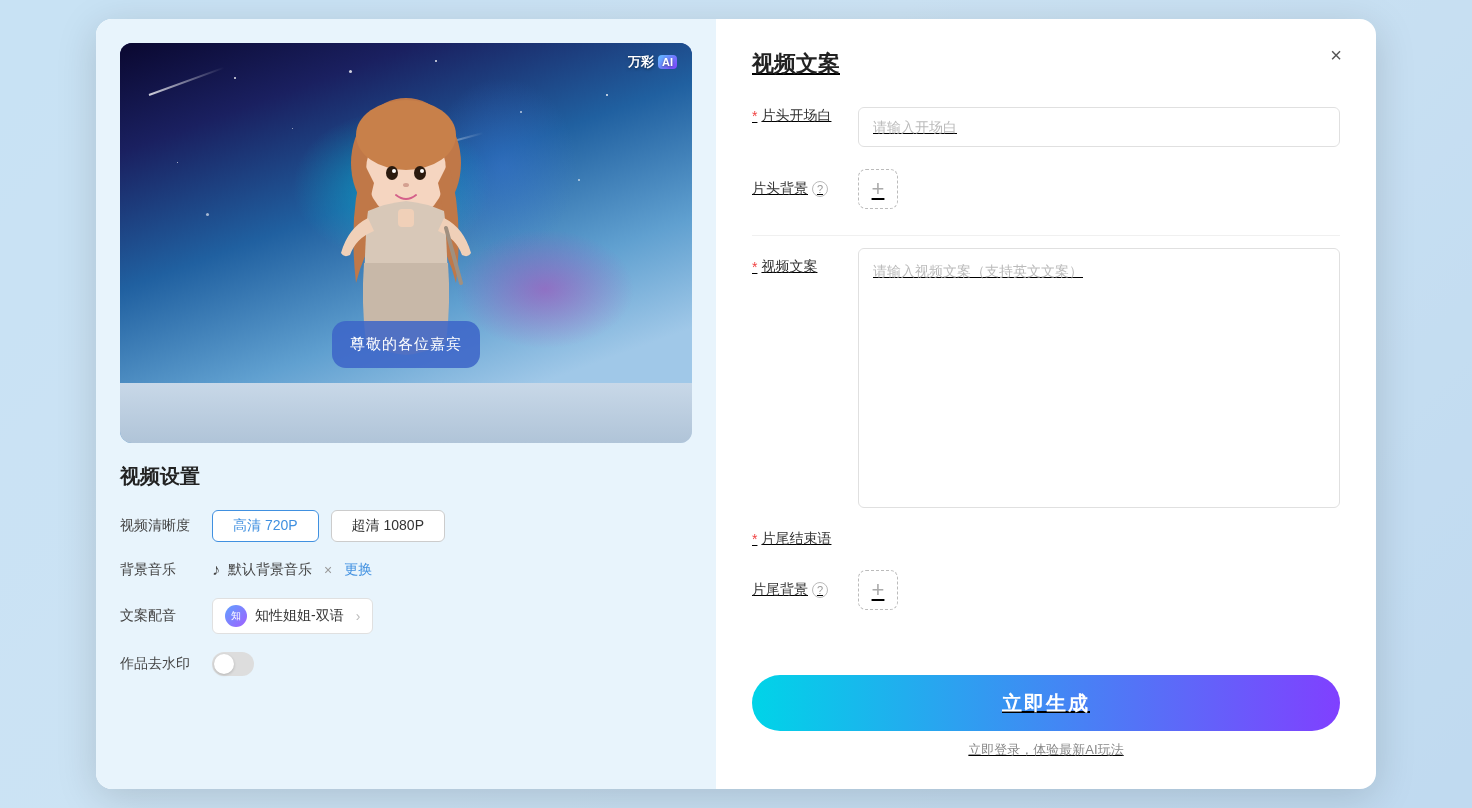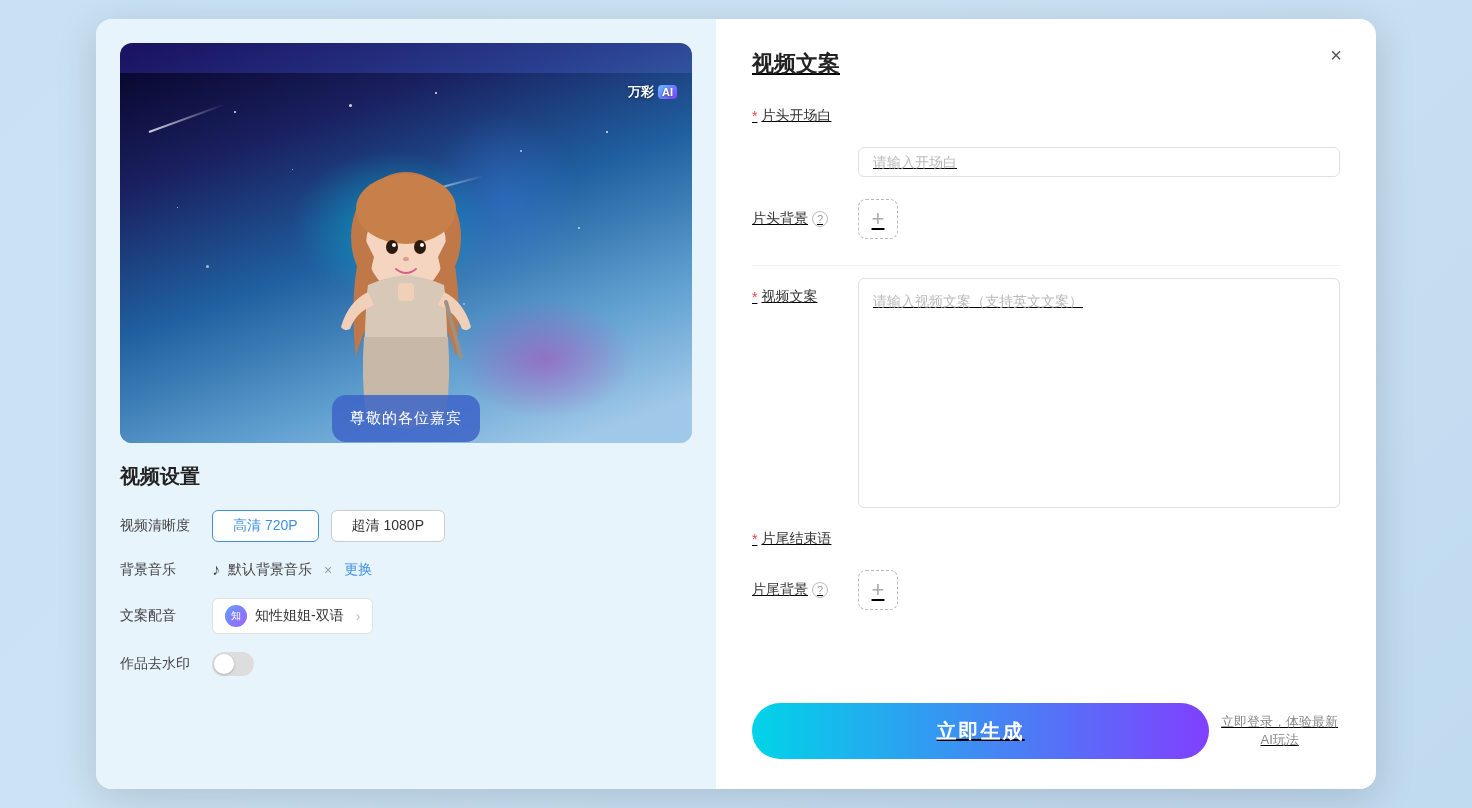--- a/index.html
+++ b/index.html
@@ -50,25 +50,24 @@
       height: 400px;
       border-radius: 12px;
       overflow: hidden;
       position: relative;
       background: linear-gradient(160deg, #1a1060 0%, #2a4090 30%, #4080c0 60%, #80c0e0 80%, #c0d8f0 100%);
       flex-shrink: 0;
     }
 
     .video-preview-inner {
       width: 100%;
-      height: 384px;
+      height: 340px;
       background: linear-gradient(160deg, #0a0830 0%, #1a2060 20%, #2060a0 45%, #60a0d0 70%, #a0c8e8 90%);
       position: relative;
       overflow: hidden;
-      margin-top: 30px;
     }
 
     
     .stars {
       position: absolute;
       top: 0; left: 0; right: 0; bottom: 0;
     }
     .star {
       position: absolute;
       background: white;
@@ -320,29 +319,28 @@
       display: inline-flex;
       align-items: center;
       justify-content: center;
       font-size: 11px;
       color: #999;
       cursor: pointer;
     }
 
     .form-input {
       flex: 1;
-      height: 30px;
+      height: 40px;
       border: 1px solid #e0e0e0;
       border-radius: 6px;
       padding: 0 14px;
       font-size: 14px;
       color: #be185d;
       outline: none;
       background: white;
-      margin-top: 40px;
     }
     .form-input::placeholder {
       color: #bbb;
     }
 
     .add-btn {
       width: 40px;
       height: 40px;
       border: 1.5px dashed #bbb;
       border-radius: 8px;
@@ -351,21 +349,21 @@
       justify-content: center;
       cursor: pointer;
       font-size: 22px;
       color: #aaa;
       background: white;
       flex-shrink: 0;
     }
 
     .form-textarea {
       flex: 1;
-      height: 230px;
+      height: 260px;
       border: 1px solid #e0e0e0;
       border-radius: 6px;
       padding: 14px;
       font-size: 14px;
       color: #333;
       outline: none;
       resize: none;
       background: white;
       font-family: inherit;
     }
@@ -381,21 +379,21 @@
       align-items: center;
     }
     .bg-row .form-label {
       padding-top: 0;
     }
 
     .generate-section {
       margin-top: auto;
       padding-top: 20px;
       display: flex;
-      flex-direction: row;
+      flex-direction: column;
       align-items: center;
       gap: 10px;
     }
 
     .generate-btn {
       width: 100%;
       height: 56px;
       background: linear-gradient(90deg, #00d4e8 0%, #8040ff 100%);
       border: none;
       border-radius: 30px;

